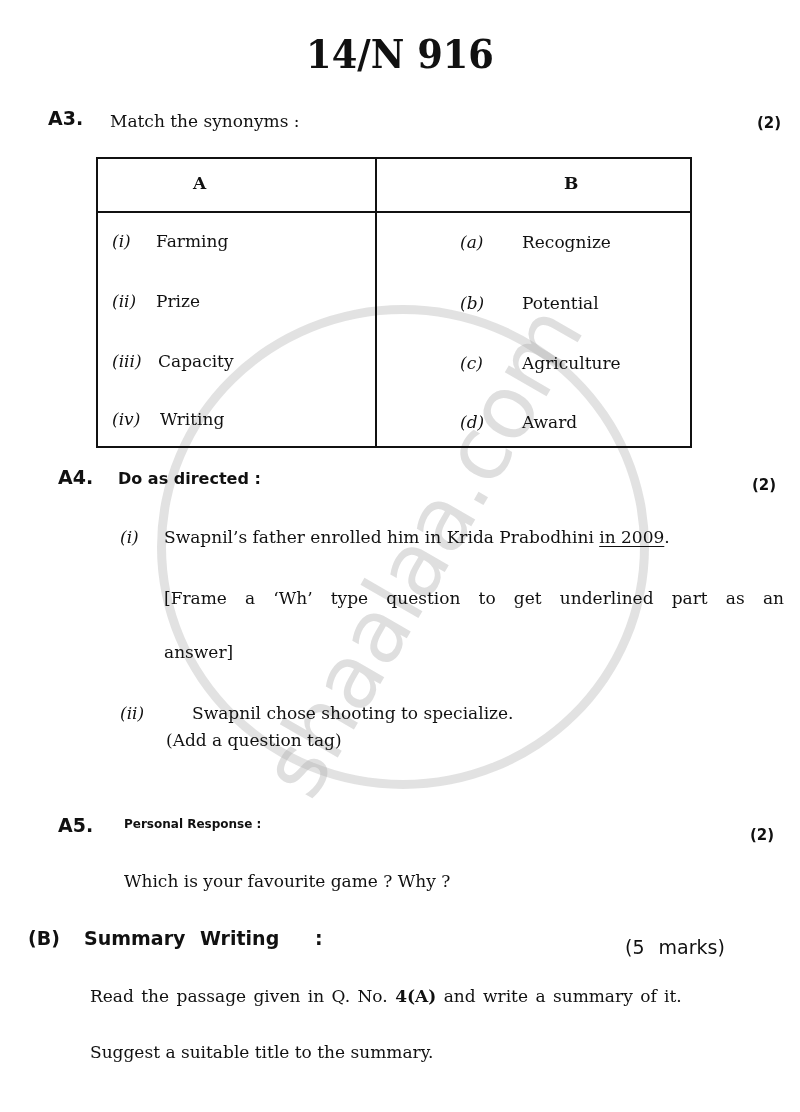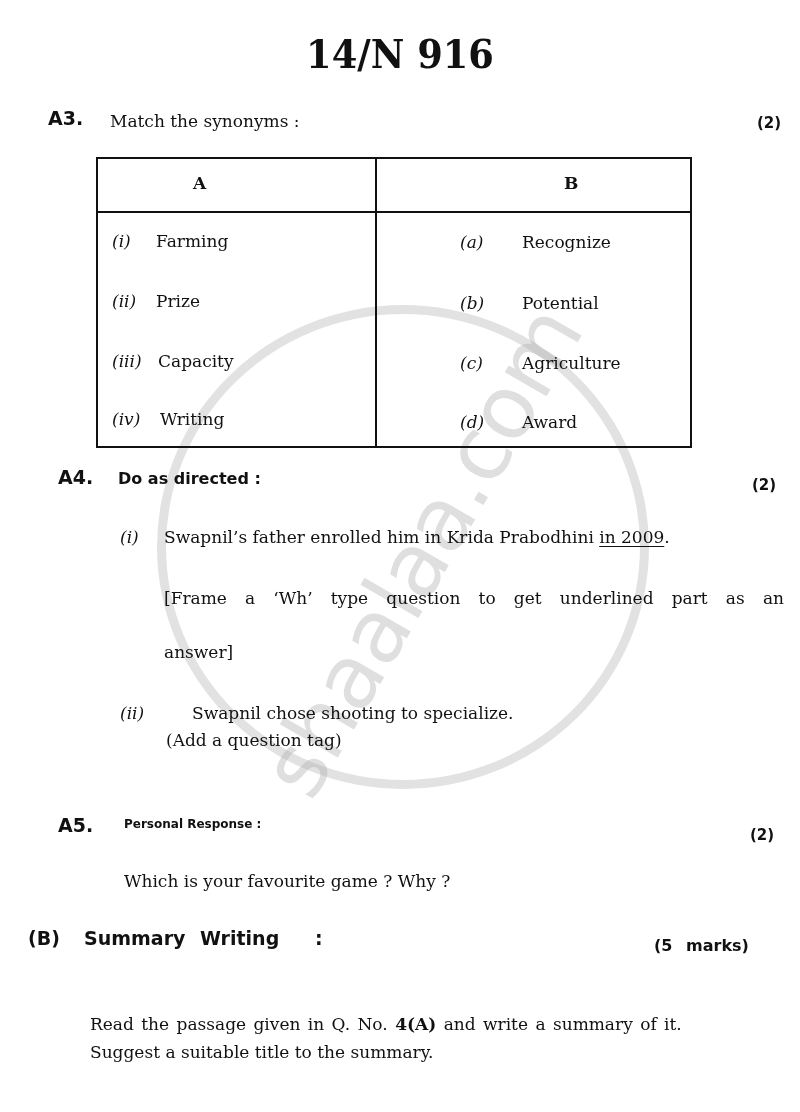--- a/index.html
+++ b/index.html
@@ -116,19 +116,19 @@
   <div class="abs qnum" style="left:58px; top:814px;">A5.</div>
   <div class="abs qhead-sans" style="left:124px; top:817px; font-size:12px;">Personal Response :</div>
   <div class="abs marks" style="left:750px; top:826px;">(2)</div>
   <div class="abs qtext" style="left:124px; top:871px;">Which is your favourite game ? Why ?</div>
 </section>
 
 <section>
   <div class="abs sans" style="left:28px; top:927px; font-size:19px; font-weight:bold;">(B)</div>
   <div class="abs sans" style="left:84px; top:927px; font-size:19px; font-weight:bold; word-spacing:8px;text-align:right;">Summary Writing</div>
   <div class="abs sans" style="left:315px; top:927px; font-size:19px; font-weight:bold;">:</div>
-  <div class="abs sans" style="left:654px; top:936px; font-size:16px; font-weight:bold; word-spacing:8px;">(5 marks)</div>
+  <div class="abs sans" style="left:625px; top:936px; font-size:19px; font-weight:normal; word-spacing:8px;">(5 marks)</div>
 
-  <div class="abs qtext" style="left:90px; top:986px; width:684px; white-space:nowrap; word-spacing:2px;margin-top:28px;">
+  <div class="abs qtext" style="left:90px; top:986px; width:684px; white-space:nowrap; word-spacing:2px;">
     <span>Read the passage given in Q. No. </span><b>4(A)</b><span> and write a summary of it.</span>
   </div>
   <div class="abs qtext" style="left:90px; top:1042px;">Suggest a suitable title to the summary.</div>
 </section>
 
 </body></html>

